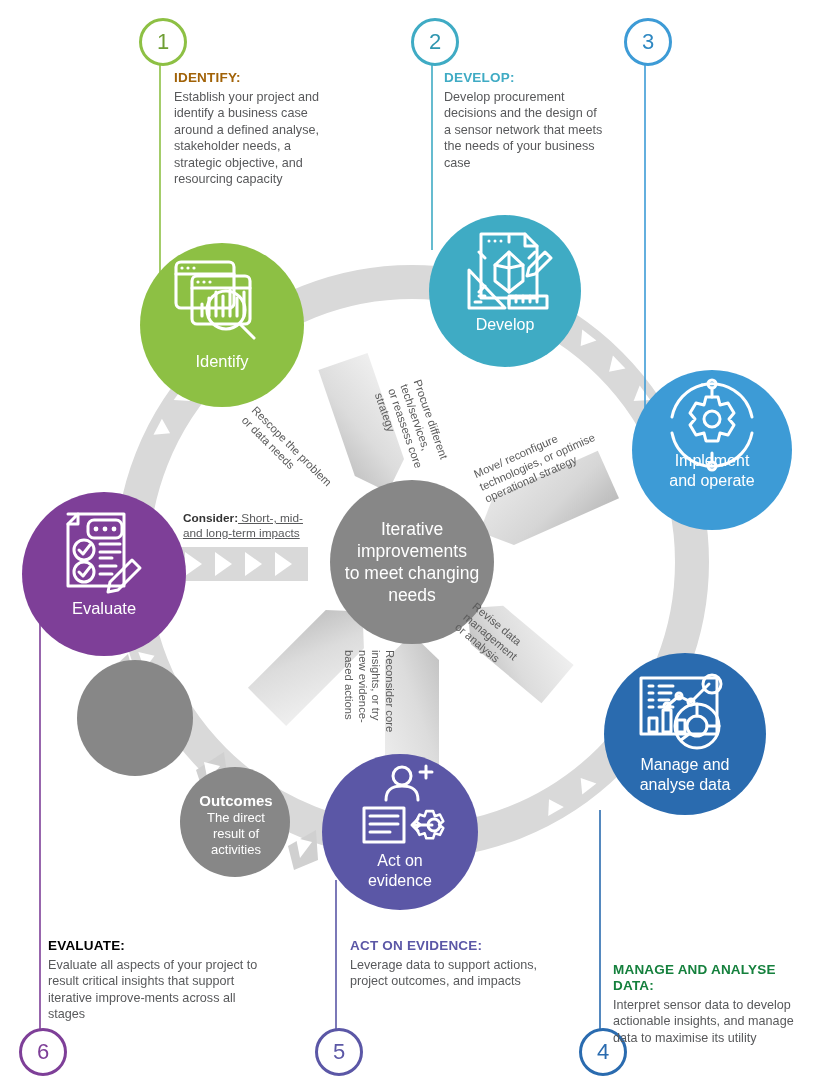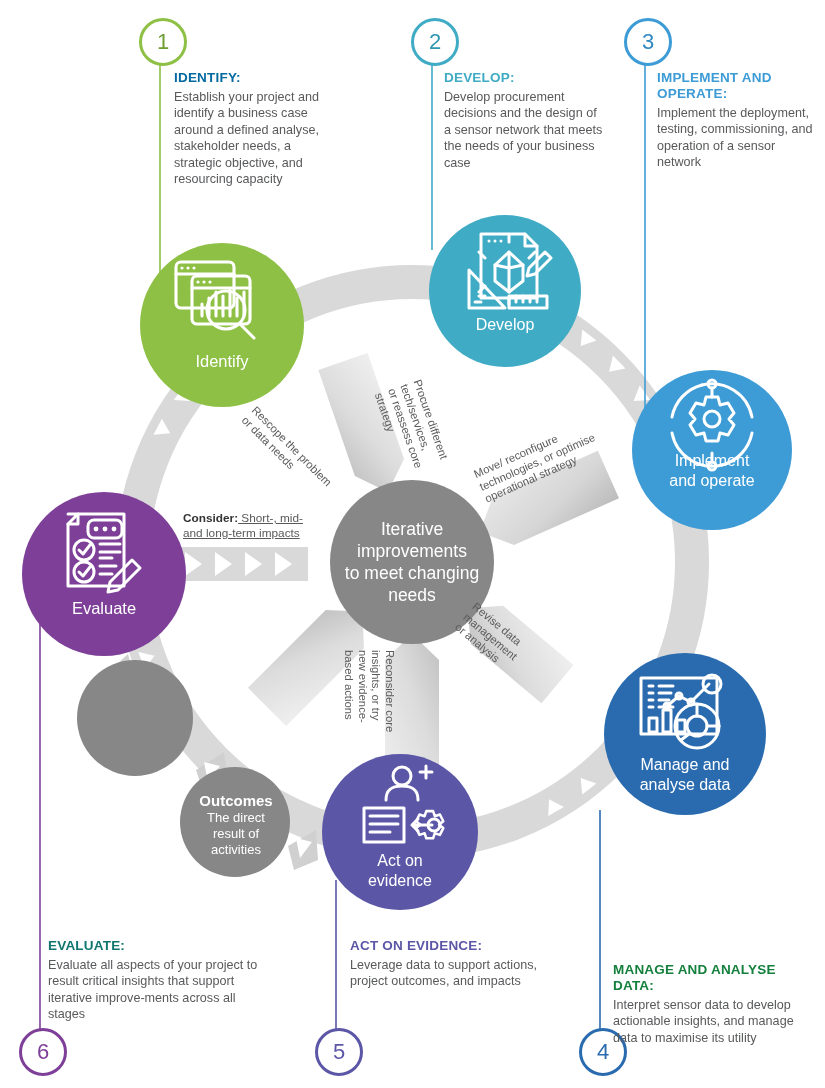--- a/index.html
+++ b/index.html
@@ -334,47 +334,43 @@
 management
 or analysis</div>
 
   <div class="arrow-label" style="left:396px;top:650px;width:118px;transform:rotate(90deg);transform-origin:0 0;text-align:left;">Reconsider core
 insights, or try
 new evidence-
 based actions</div>
 
   <div class="num" style="left:139px;top:18px;border-color:#8DC044;color:#6f9e34;">1</div>
   <div class="callout" style="left:174px;top:70px;width:165px;">
-    <div class="ttl" style="color:#0369a1;">IDENTIFY:</div>
+    <div class="ttl" style="color:#a16207;">IDENTIFY:</div>
     <div class="body">Establish your project and identify a business case around a defined analyse, stakeholder needs, a strategic objective, and resourcing capacity</div>
   </div>
 
   <div class="num" style="left:411px;top:18px;border-color:#3FABC4;color:#2f96af;">2</div>
   <div class="callout" style="left:444px;top:70px;width:160px;">
     <div class="ttl" style="color:#3FABC4;">DEVELOP:</div>
     <div class="body">Develop procurement decisions and the design of a sensor network that meets the needs of your business case</div>
   </div>
 
   <div class="num" style="left:624px;top:18px;border-color:#3D9BD6;color:#2f88c2;">3</div>
-  <div class="callout" style="left:657px;top:70px;width:156px;">
-    <div class="ttl" style="color:#3D9BD6;">IMPLEMENT AND OPERATE:</div>
-    <div class="body">Implement the deployment, testing, commissioning, and operation of a sensor network</div>
-  </div>
 
   <div class="num" style="left:579px;top:1028px;border-color:#2A6BAF;color:#2A6BAF;">4</div>
   <div class="callout" style="left:613px;top:930px;width:196px;">
     <div class="ttl" style="color:#15803d;margin-top:32px;">MANAGE AND ANALYSE DATA:</div>
     <div class="body">Interpret sensor data to develop actionable insights, and manage data to maximise its utility</div>
   </div>
 
   <div class="num" style="left:315px;top:1028px;border-color:#5B57A6;color:#5B57A6;">5</div>
   <div class="callout" style="left:350px;top:938px;width:190px;">
     <div class="ttl" style="color:#5B57A6;">ACT ON EVIDENCE:</div>
     <div class="body">Leverage data to support actions, project outcomes, and impacts</div>
   </div>
 
   <div class="num" style="left:19px;top:1028px;border-color:#7E3F98;color:#7E3F98;">6</div>
   <div class="callout" style="left:48px;top:938px;width:215px;">
-    <div class="ttl" style="color:#0f766e;">EVALUATE:</div>
+    <div class="ttl" style="color:#000000;">EVALUATE:</div>
     <div class="body">Evaluate all aspects of your project to result critical insights that support iterative improve-ments across all stages</div>
   </div>
 
 </div>
 
 </body></html>

